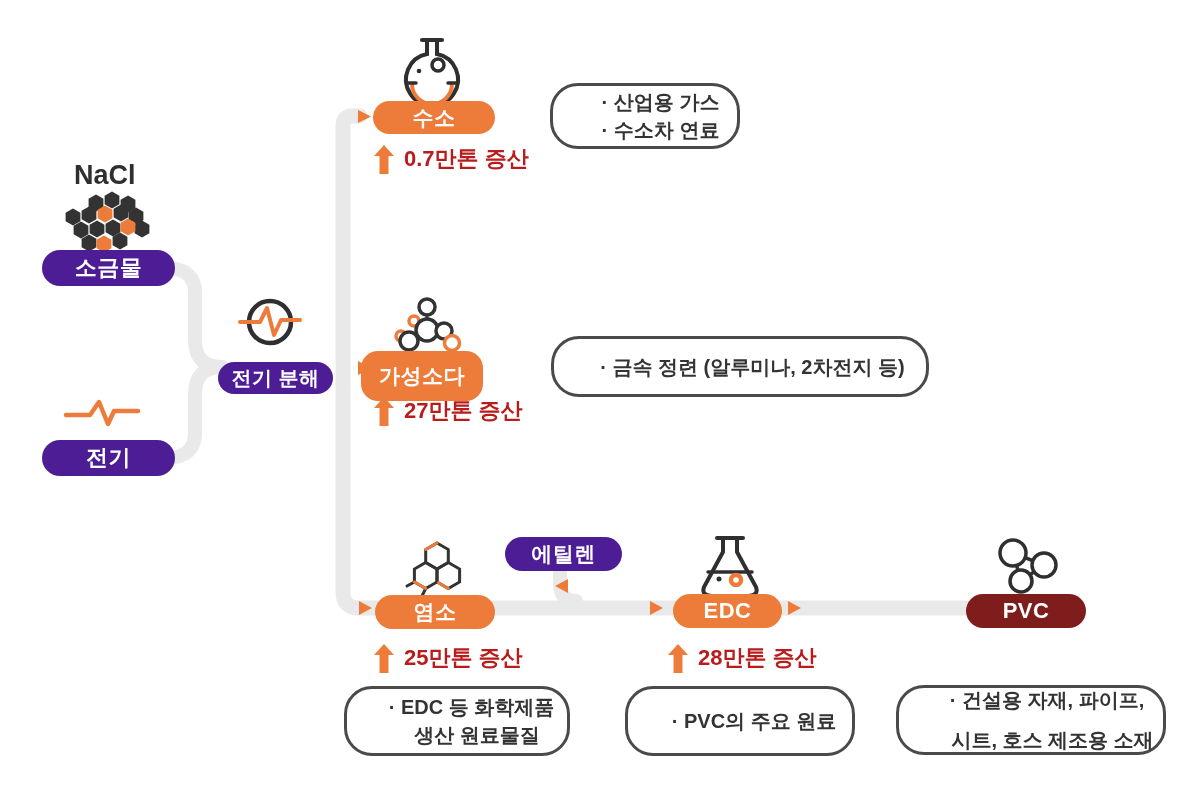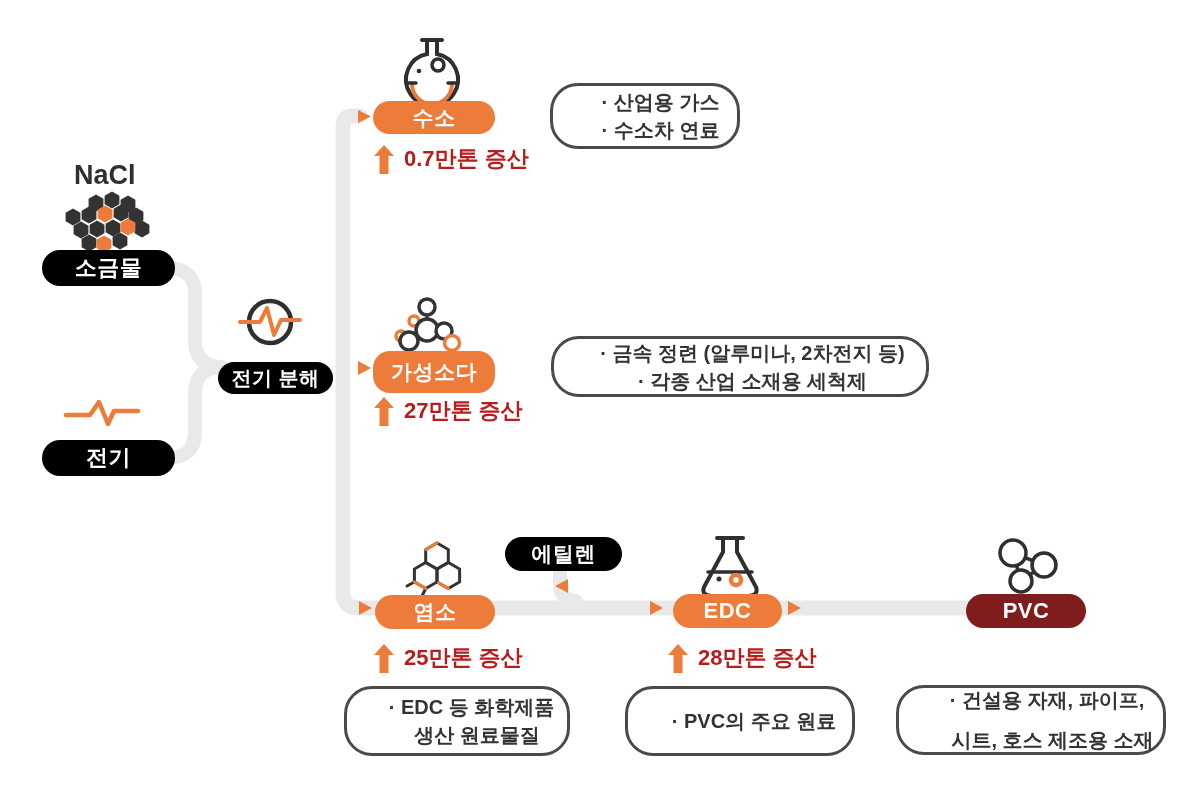--- a/index.html
+++ b/index.html
@@ -6,21 +6,21 @@
   .canvas{
     position:relative;width:1200px;height:801px;background:#fff;overflow:hidden;
     font-family:"Liberation Sans","DejaVu Sans",sans-serif;color:#333;
   }
   svg.layer{position:absolute;left:0;top:0;width:1200px;height:801px;}
   .pill{
     position:absolute;display:flex;align-items:center;justify-content:center;
     color:#fff;font-weight:bold;border-radius:18px;letter-spacing:0.5px;white-space:nowrap;
   }
   .pill.orange{background:#ED7C3B;}
-  .pill.gray{background:#000000;}
+  .pill.gray{background:#4c1d95;}
   .pill.blue{background:#7f1d1d;}
   .nacl-title{
     position:absolute;left:74px;top:160px;font-size:27px;font-weight:bold;color:#2f2f2f;text-align:center;
   }
   .inc{
     position:absolute;display:flex;align-items:center;gap:10px;
     font-size:22px;font-weight:bold;color:#b91c1c;white-space:nowrap;
   }
   .ibox{
     position:absolute;box-sizing:border-box;border:3px solid #4a4a4a;border-radius:28px;
@@ -135,21 +135,21 @@
     </g>
   </svg>
 
   <div class="nacl-title">NaCl</div>
 
   <div class="pill gray" style="left:42px;top:250px;width:133px;height:36px;font-size:22px;">소금물</div>
   <div class="pill gray" style="left:42px;top:440px;width:133px;height:36px;font-size:22px;">전기</div>
   <div class="pill gray" style="left:218px;top:352px;width:115px;height:32px;font-size:20px;border-radius:16px;margin-top:10px;">전기 분해</div>
 
   <div class="pill orange" style="left:373px;top:101px;width:122px;height:33px;font-size:21px;border-radius:17px;">수소</div>
-  <div class="pill orange" style="left:373px;top:351px;width:122px;height:42px;font-size:21px;border-radius:17px;">가성소다</div>
+  <div class="pill orange" style="left:361px;top:351px;width:122px;height:50px;font-size:21px;border-radius:17px;">가성소다</div>
   <div class="pill orange" style="left:375px;top:595px;width:120px;height:34px;font-size:21px;border-radius:17px;">염소</div>
   <div class="pill gray" style="left:505px;top:537px;width:117px;height:34px;font-size:21px;border-radius:17px;">에틸렌</div>
   <div class="pill orange" style="left:673px;top:594px;width:109px;height:34px;font-size:22px;border-radius:17px;">EDC</div>
   <div class="pill blue" style="left:966px;top:594px;width:120px;height:34px;font-size:22px;border-radius:17px;">PVC</div>
 
   <div class="inc" style="left:374px;top:144px;">
     <svg width="20" height="29" viewBox="0 0 20 29">
       <path d="M10 0 L20 11 H14.5 V29 H5.5 V11 H0 Z" fill="#ED7C3B"></path>
       </svg>
     <span>0.7만톤 증산</span>
@@ -172,21 +172,20 @@
       </svg>
     <span>28만톤 증산</span>
   </div>
 
   <div class="ibox" style="left:550px;top:83px;width:190px;height:66px;padding-left:31px;">
     <div>· 산업용 가스</div>
     <div>· 수소차 연료</div>
   </div>
   <div class="ibox" style="left:551px;top:336px;width:378px;height:61px;padding-left:25px;">
     <div>· 금속 정련 (알루미나, 2차전지 등)</div>
-    <div>· 각종 산업 소재용 세척제</div>
   </div>
   <div class="ibox" style="left:344px;top:686px;width:226px;height:70px;padding-left:29px;">
     <div>· EDC 등 화학제품</div>
     <div class="line2">생산 원료물질</div>
   </div>
   <div class="ibox" style="left:625px;top:686px;width:230px;height:70px;padding-left:28px;">
     <div>· PVC의 주요 원료</div>
   </div>
   <div class="ibox" style="left:896px;top:685px;width:270px;height:70px;padding-left:32px;gap:12px;">
     <div>· 건설용 자재, 파이프,</div>

